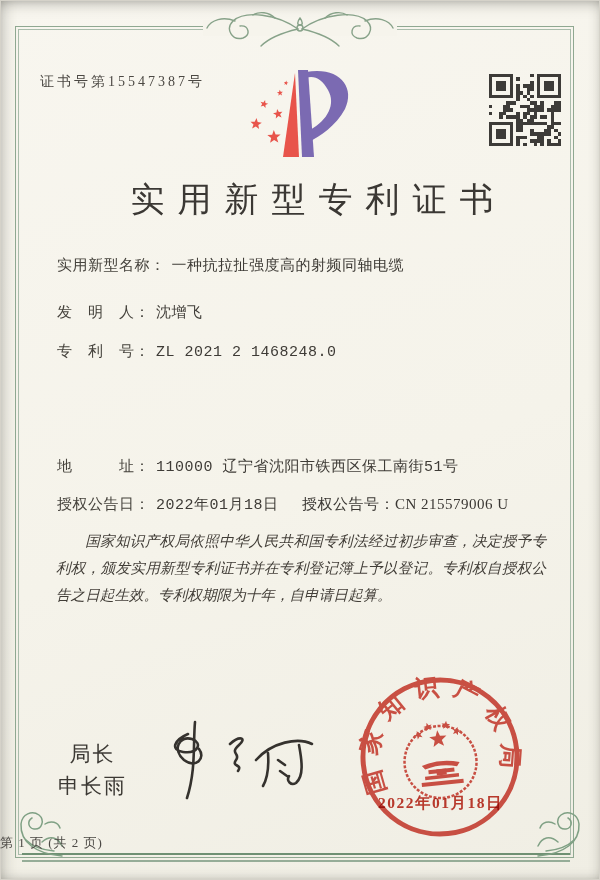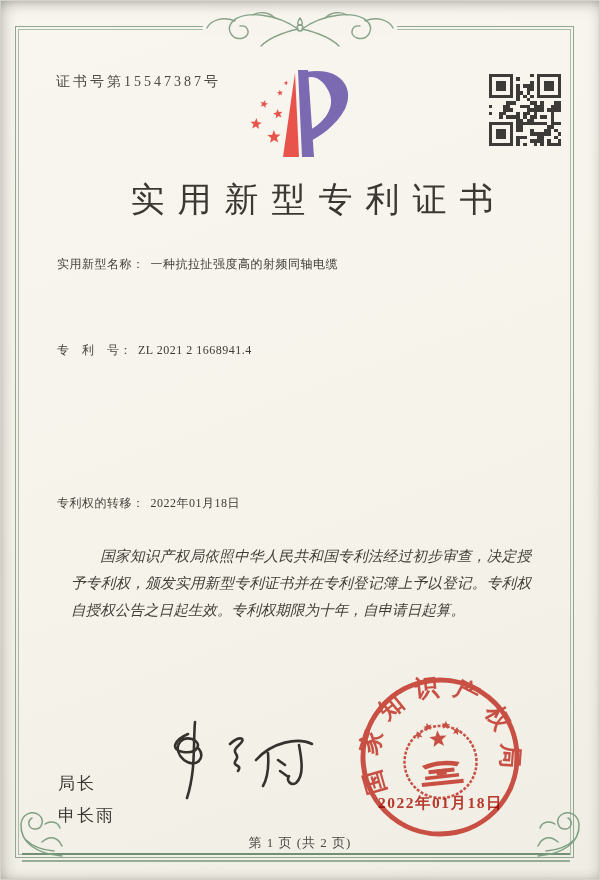--- a/index.html
+++ b/index.html
@@ -15,45 +15,45 @@
   }
   
   .frame{position:absolute;left:15px;top:26px;width:557px;height:830px;
     border:1px solid #8fa891;pointer-events:none;}
   .frame-inner{position:absolute;left:2px;top:2px;right:2px;bottom:2px;
     border:1px solid #a9bcab;}
   .bottom-rule{position:absolute;left:22px;top:853px;width:548px;height:5px;
     border-top:2px solid #6f9073;border-bottom:2px solid #96ad98;}
   .ornament{position:absolute;pointer-events:none;}
   
-  .cert-no{position:absolute;left:40px;top:73px;font-size:14px;letter-spacing:3px;color:#4b4843;margin-left:16px;}
+  .cert-no{position:absolute;left:40px;top:73px;font-size:14px;letter-spacing:3px;color:#4b4843;}
   .logo{position:absolute;left:230px;top:60px;width:140px;height:108px;}
   .qr{position:absolute;left:489px;top:74px;width:72px;height:72px;}
   .title{position:absolute;left:0;top:177px;width:600px;text-align:center;
     font-size:34px;letter-spacing:13px;text-indent:13px;color:#3b3834;font-weight:500;padding-left:12px;}
   
-  .row{position:absolute;left:57px;font-size:12px;color:#3e3b36;letter-spacing:.5px;white-space:nowrap;}
+  .row{position:absolute;left:57px;font-size:15px;color:#3e3b36;letter-spacing:.5px;white-space:nowrap;font-family:Liberation Mono, monospace;}
   .row .lab{color:#45423c;}
   .row .val{margin-left:6px;}
   .r1{top:256px}.r2{top:303px}.r3{top:342px}.r4{top:381px}
   .r5{top:419px}.r6{top:457px}.r7{top:495px}
   .r7b{position:absolute;left:302px;top:495px;font-size:15px;letter-spacing:.5px;white-space:nowrap;}
   
   .body-text{position:absolute;left:55px;top:527px;width:492px;font-size:14.6px;
     line-height:27px;color:#413d37;font-style:italic;}
-  .body-text p{margin:16px;text-indent:2em;text-align:justify;}
+  .body-text p{margin:1px;text-indent:2em;text-align:justify;}
   
-  .signer{position:absolute;left:58px;top:768px;font-size:17px;line-height:32px;
-    color:#3c3934;font-style:normal;letter-spacing:2px;}
+  .signer{position:absolute;left:58px;top:738px;font-size:21px;line-height:32px;
+    color:#3c3934;font-style:normal;letter-spacing:2px;text-align:center;}
   .signature{position:absolute;left:150px;top:718px;width:175px;height:88px;}
   .seal{position:absolute;left:355px;top:672px;width:170px;height:170px;
     transform:rotate(-6deg);opacity:.92;mix-blend-mode:multiply;}
   .seal-date{position:absolute;left:378px;top:793px;font-size:15.5px;font-weight:bold;
     color:#c23c30;letter-spacing:1.5px;mix-blend-mode:multiply;}
-  .page-foot{position:absolute;left:0;top:834px;width:600px;text-align:center;
+  .page-foot{position:absolute;left:0;top:834px;width:600px;
     font-size:13px;color:#4c4945;letter-spacing:1px;}
 </style>
 </head>
 <body>
 
 <div class="paper">
 
   <div class="frame">
     <div class="frame-inner"></div>
   </div>
@@ -336,22 +336,25 @@
         <rect x="17" y="20" width="1" height="1"></rect>
         <rect x="18" y="20" width="1" height="1"></rect>
         <rect x="19" y="20" width="1" height="1"></rect>
         <rect x="20" y="20" width="1" height="1"></rect>
       </g>
   </svg>
 
   <div class="title">实用新型专利证书</div>
 
   <div class="row r1"><span class="lab">实用新型名称：</span><span class="val">一种抗拉扯强度高的射频同轴电缆</span></div>
-  <div class="row r3"><span class="lab">专　利　号：</span><span class="val">ZL 2021 2 1668941.4</span></div>
-  <div class="row r7"><span class="lab">专利权的转移：</span><span class="val">2022年01月18日</span></div>
+  <div class="row r2"><span class="lab">发　明　人：</span><span class="val">沈增飞</span></div>
+  <div class="row r3"><span class="lab">专　利　号：</span><span class="val">ZL 2021 2 1468248.0</span></div>
+  <div class="row r6"><span class="lab">地　　　址：</span><span class="val">110000 辽宁省沈阳市铁西区保工南街51号</span></div>
+  <div class="row r7"><span class="lab">授权公告日：</span><span class="val">2022年01月18日</span></div>
+  <div class="r7b"><span class="lab">授权公告号：</span><span class="val">CN 215579006 U</span></div>
 
   <div class="body-text">
     <p>国家知识产权局依照中华人民共和国专利法经过初步审查，决定授予专利权，颁发实用新型专利证书并在专利登记簿上予以登记。专利权自授权公告之日起生效。专利权期限为十年，自申请日起算。</p>
   </div>
 
   <div class="signer">
     <div>局长</div>
     <div>申长雨</div>
   </div>
 

